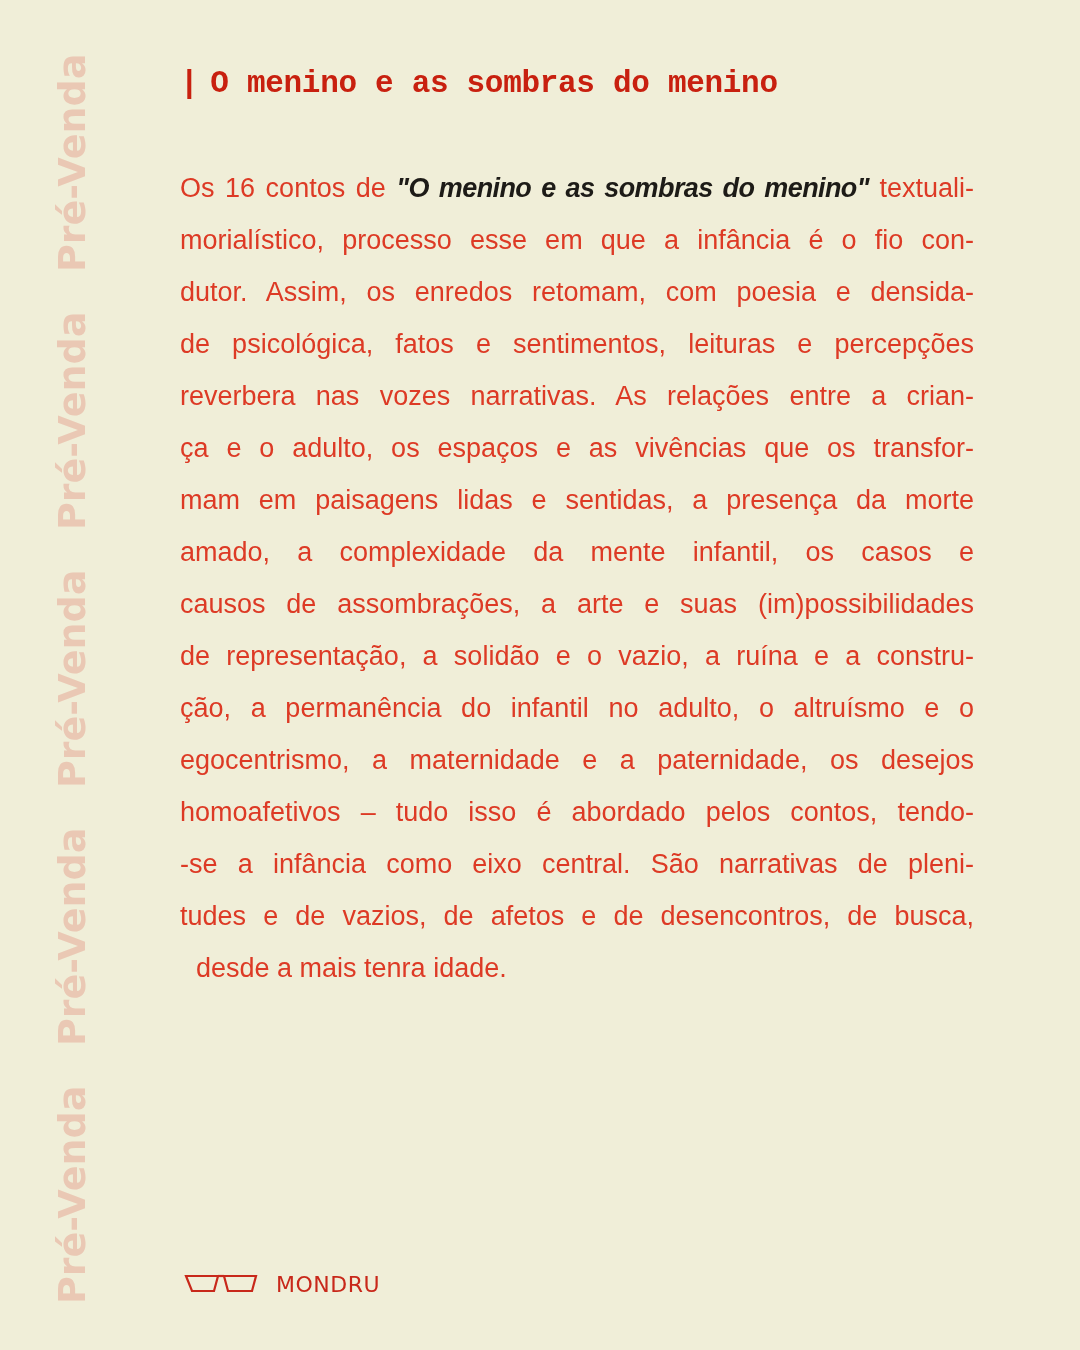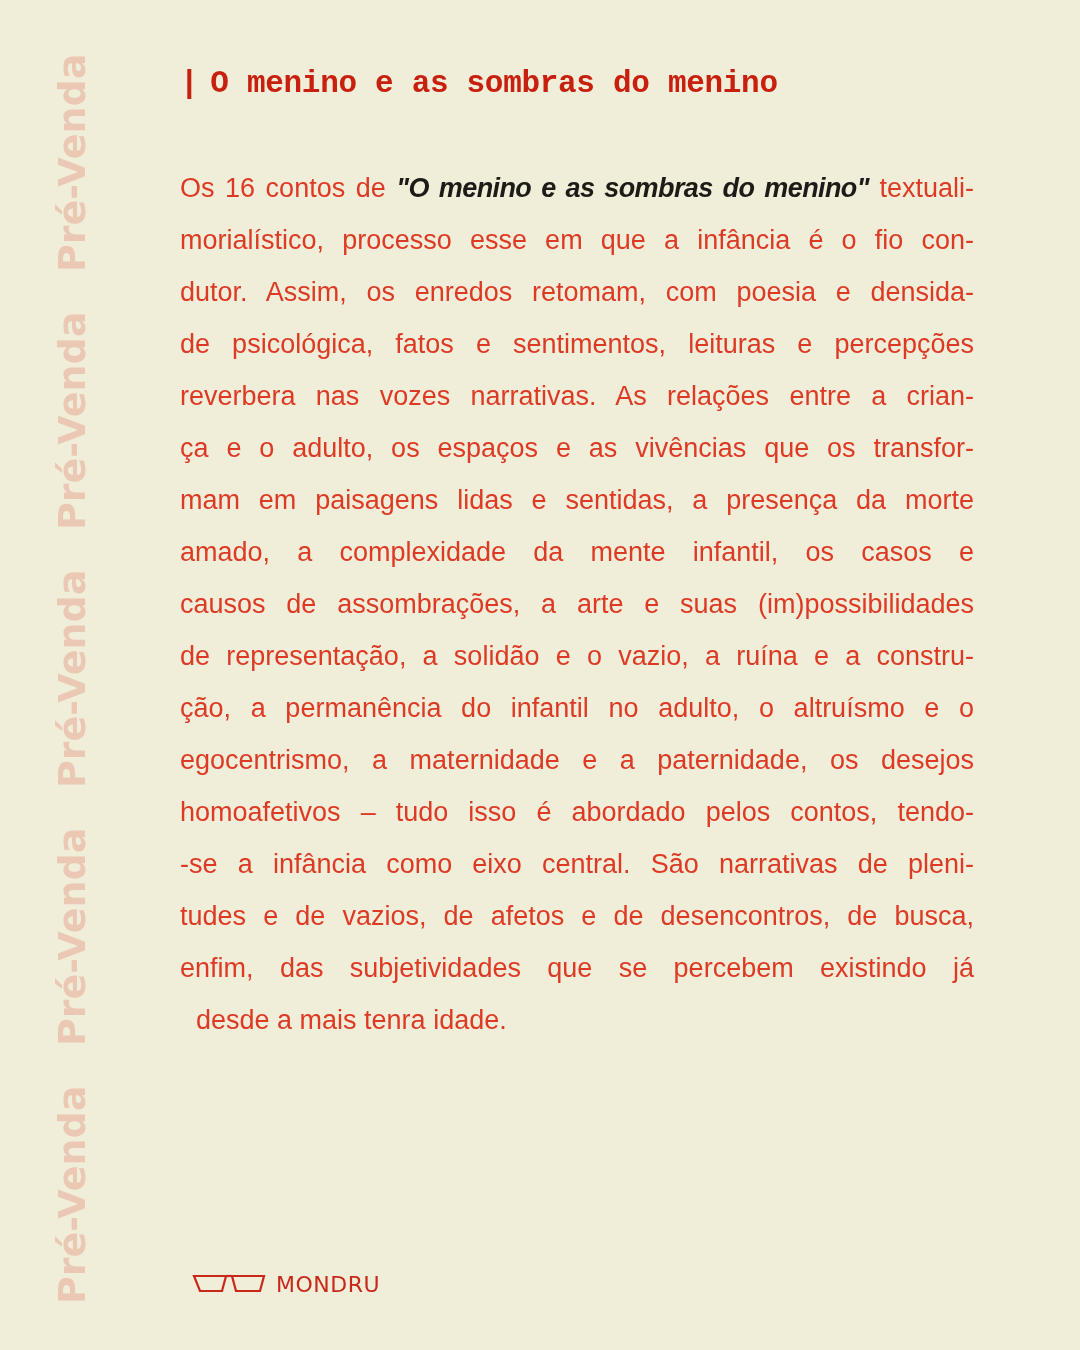--- a/index.html
+++ b/index.html
@@ -51,22 +51,22 @@
     hyphens: manual;
   }
   .body-text .line { display: block; text-align: justify; text-align-last: justify; height: 52px; white-space: nowrap; }
   .body-text .line.last { text-align-last: left; margin-left: 16px; }
   .body-text .em {
     font-weight: bold; font-style: italic; color: #1d1b17;
     letter-spacing: -0.6px;
   }
 
   .logo {
-    position: absolute; left: 192px; top: 1272px;
-    display: flex; align-items: center; gap: 10px;
+    position: absolute; left: 184px; top: 1272px;
+    display: flex; align-items: center; gap: 18px;
   }
   .logo-word {
     font-family: "DejaVu Sans", sans-serif;
     font-size: 22px; font-weight: normal; color: #c8281a;
     letter-spacing: 0.5px;
   }
 </style>
 </head>
 <body>
 
@@ -93,21 +93,20 @@
   <span class="line">ça e o adulto, os espaços e as vivências que os transfor-</span>
   <span class="line">mam em paisagens lidas e sentidas, a presença da morte</span>
   <span class="line">amado, a complexidade da mente infantil, os casos e</span>
   <span class="line">causos de assombrações, a arte e suas (im)possibilidades</span>
   <span class="line">de representação, a solidão e o vazio, a ruína e a constru-</span>
   <span class="line">ção, a permanência do infantil no adulto, o altruísmo e o</span>
   <span class="line">egocentrismo, a maternidade e a paternidade, os desejos</span>
   <span class="line">homoafetivos – tudo isso é abordado pelos contos, tendo-</span>
   <span class="line">-se a infância como eixo central. São narrativas de pleni-</span>
   <span class="line">tudes e de vazios, de afetos e de desencontros, de busca,</span>
-  <span class="line">enfim, das subjetividades que se percebem existindo já</span>
   <span class="line last">desde a mais tenra idade.</span>
 </div>
 
 <div class="logo">
   <span>
     <svg width="74" height="20" viewBox="0 0 74 20">
       <path d="M2 3 H34 L30 18 H8 Z" fill="none" stroke="#c8281a" stroke-width="2.2" stroke-linejoin="miter"></path>
       <path d="M40 3 H72 L68 18 H44 Z" fill="none" stroke="#c8281a" stroke-width="2.2" stroke-linejoin="miter"></path>
       <path d="M34 3 H40" stroke="#c8281a" stroke-width="2.2"></path>
     </svg>

